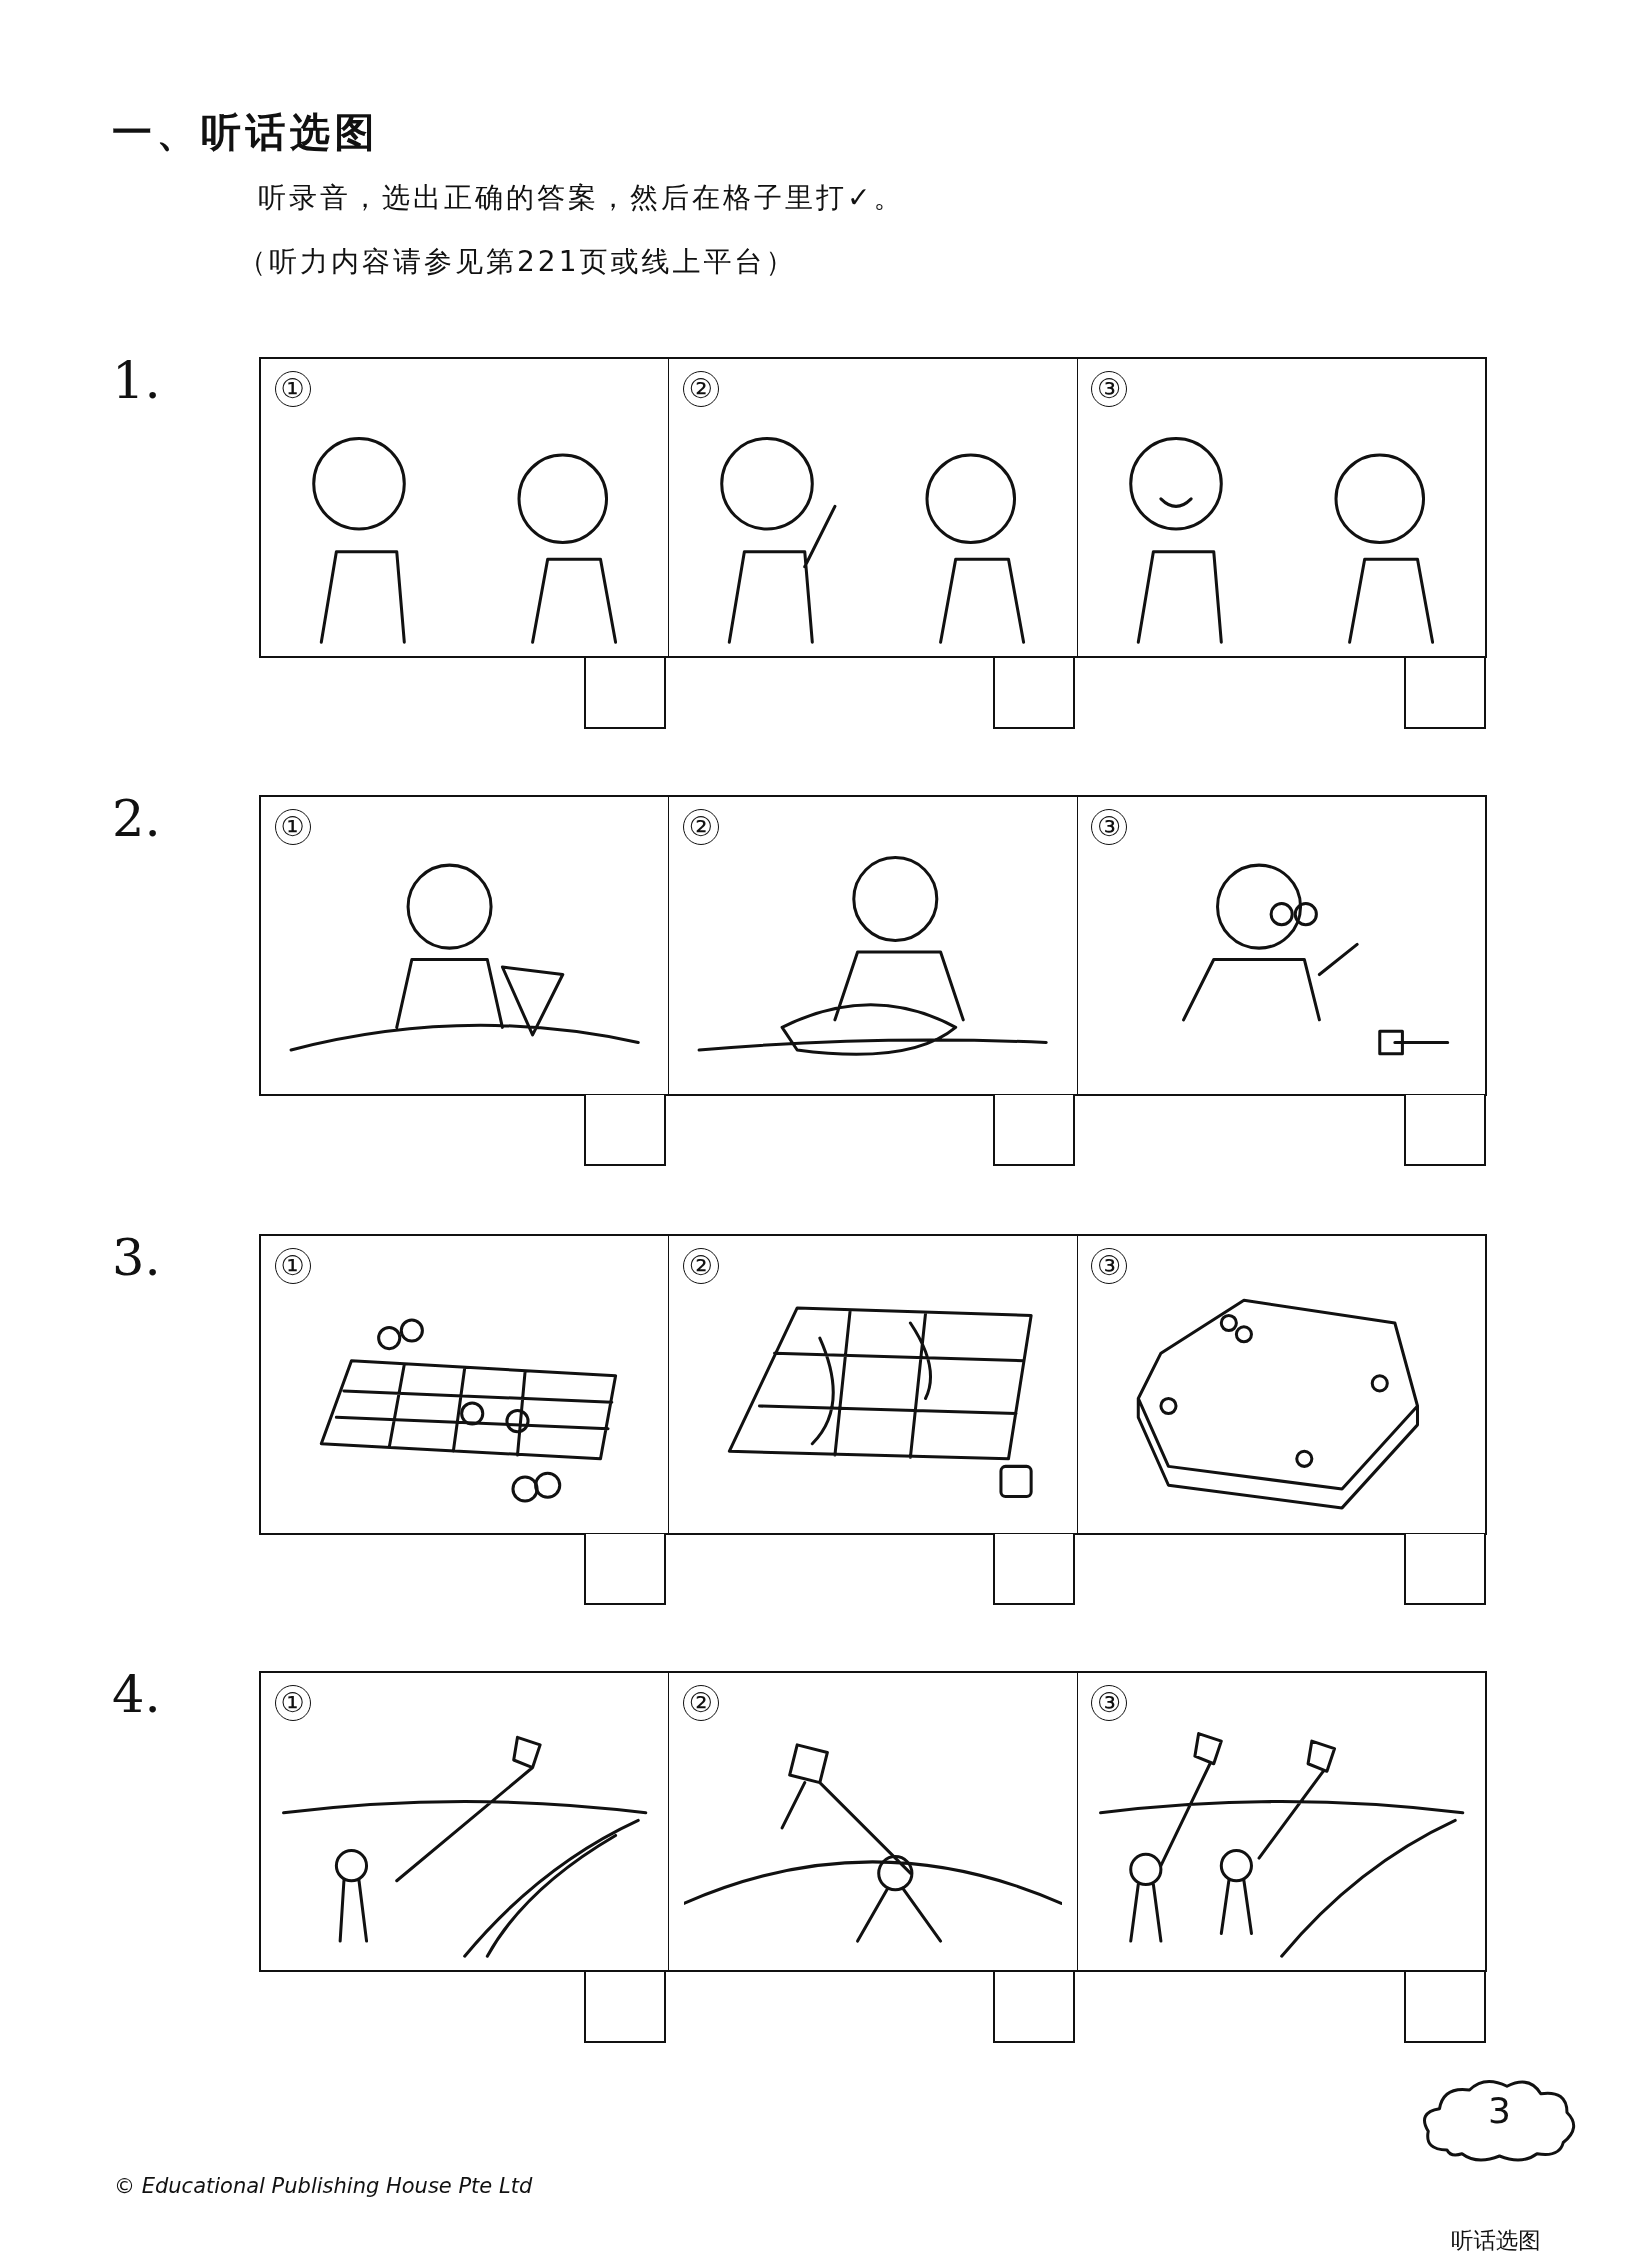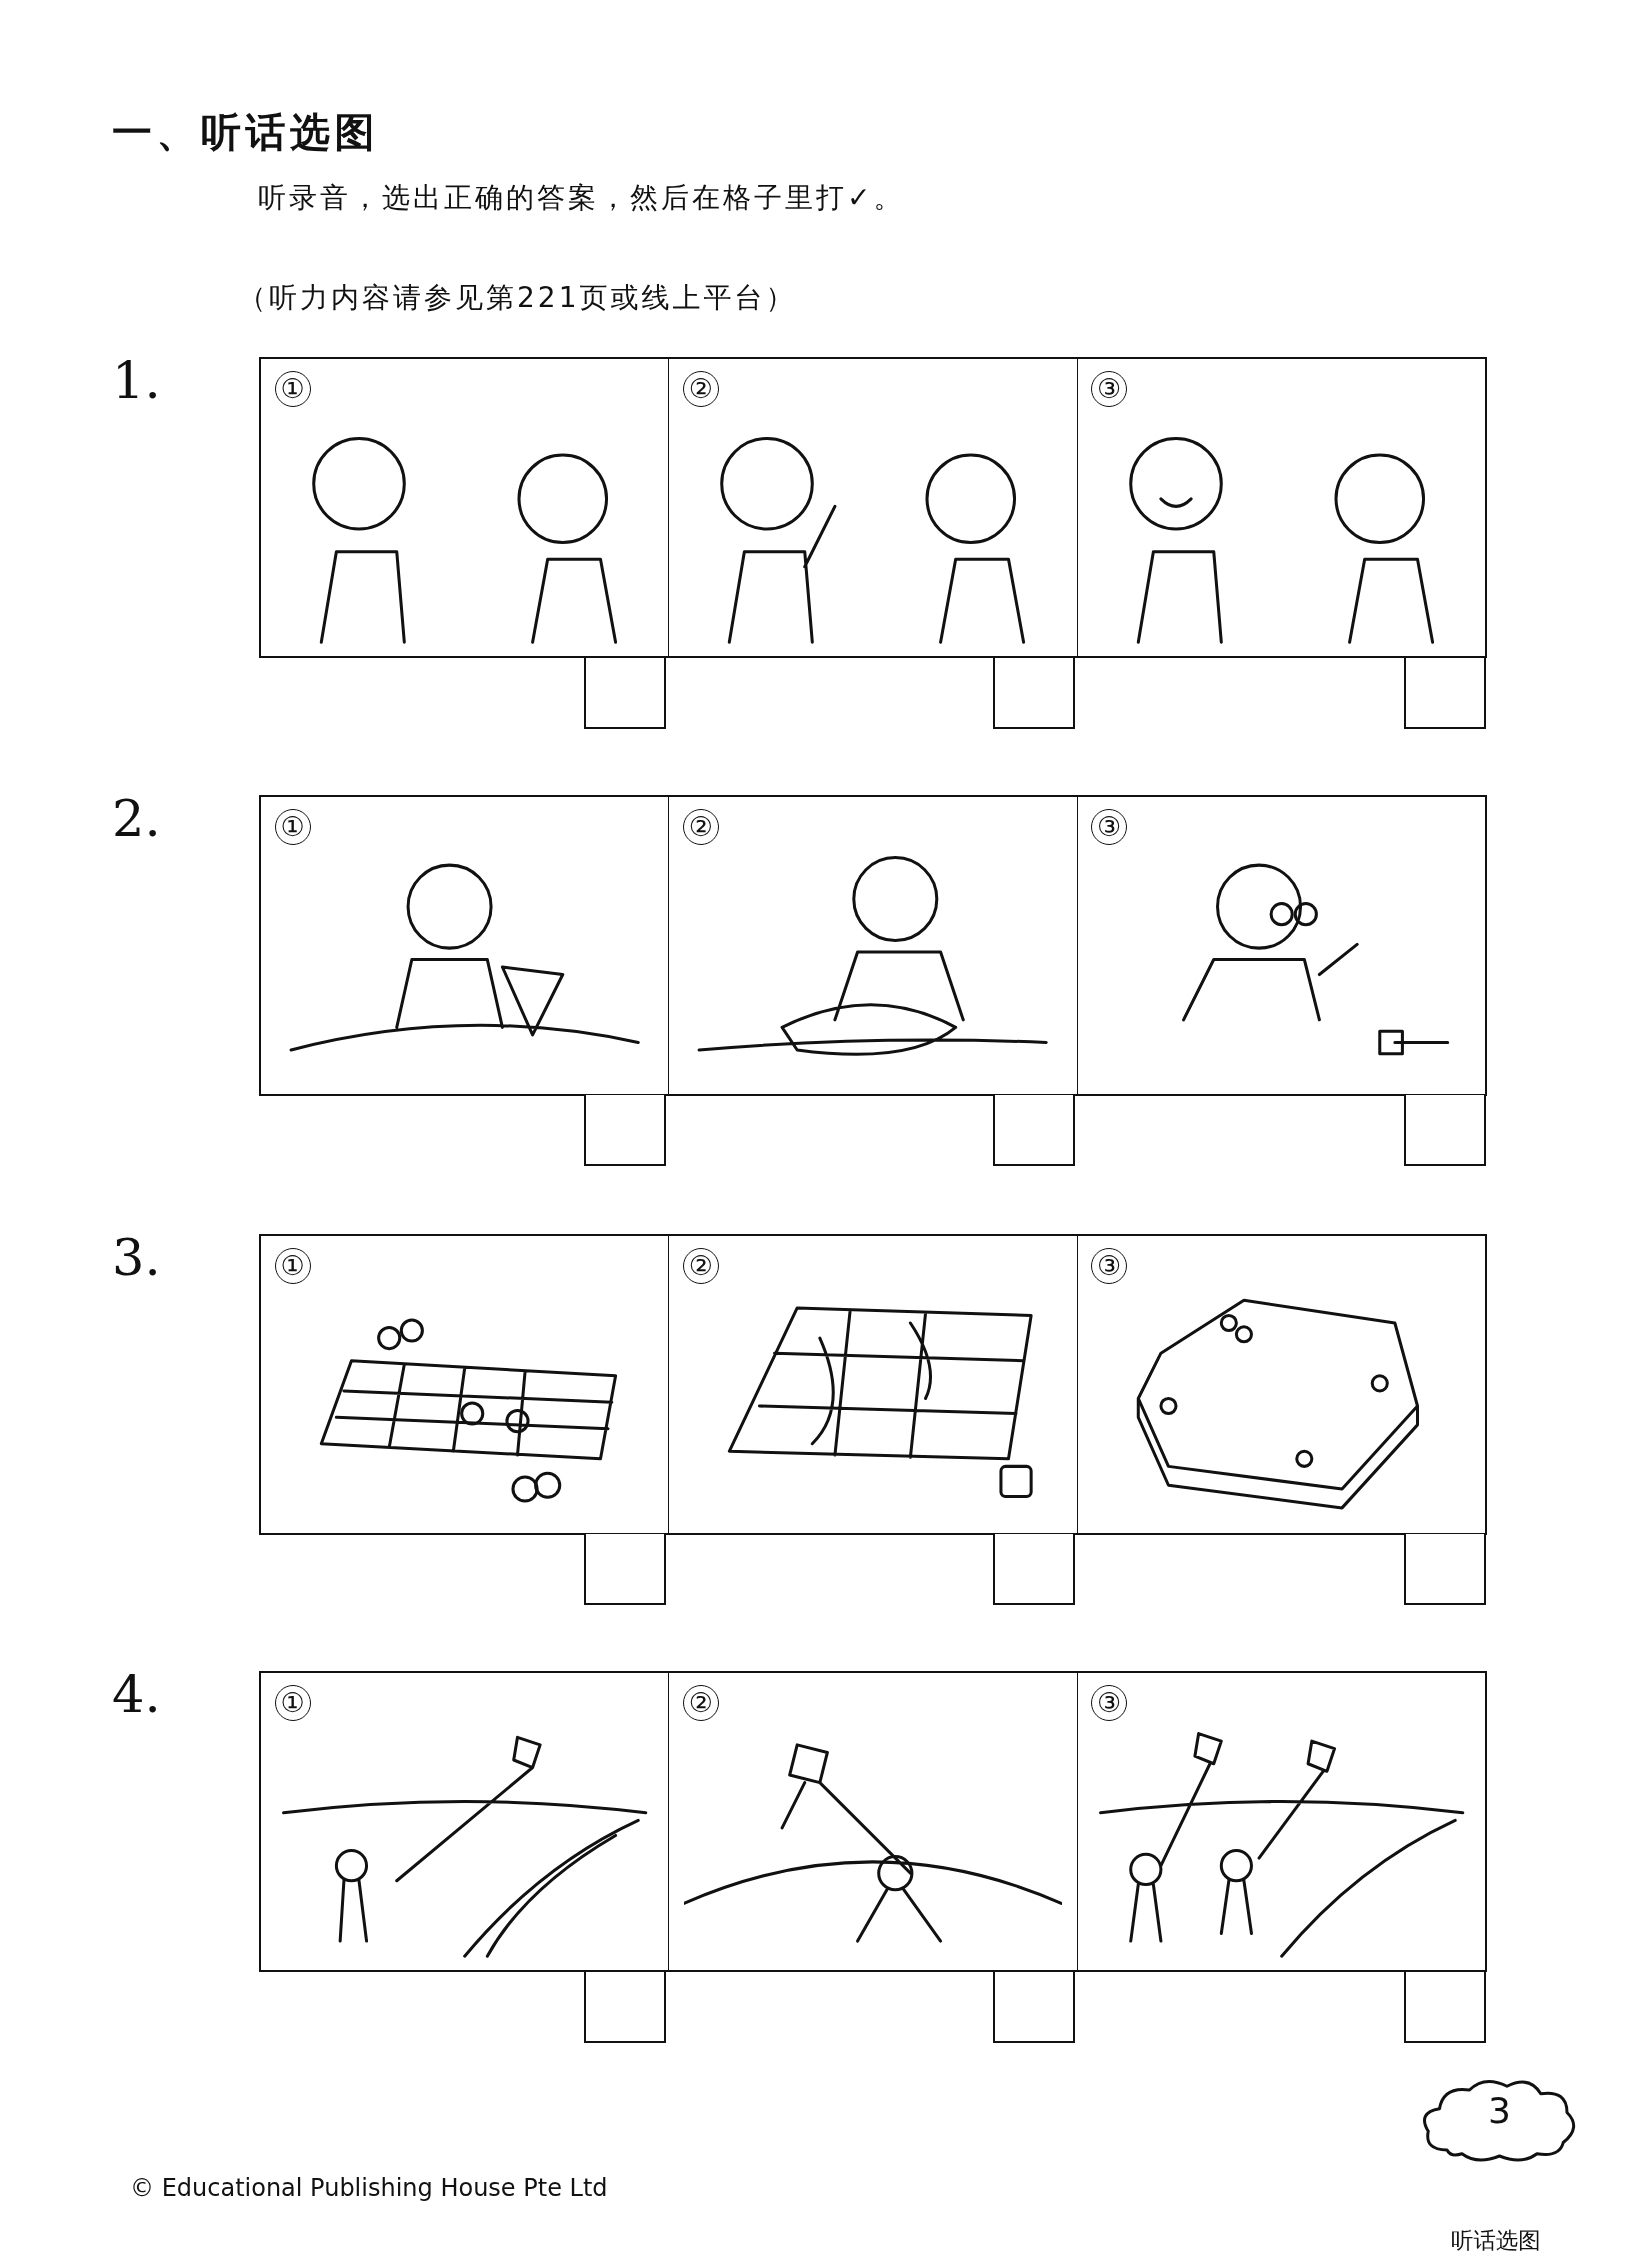--- a/index.html
+++ b/index.html
@@ -1,29 +1,29 @@
 <!DOCTYPE html>
 <html style="font-size:12px"><head>
 <meta charset="utf-8">
 <style>
   html,body{margin:0;padding:0;background:#ffffff;}
   body{width:1643px;height:2261px;position:relative;overflow:hidden;font-family:"DejaVu Sans",sans-serif;color:#111;}
   .abs{position:absolute;}
   .title{left:112px;top:105px;font-size:40px;font-weight:bold;letter-spacing:4.5px;}
   .instr{font-size:28px;letter-spacing:3px;white-space:nowrap;}
   .instr1{left:258px;top:179px;}
-  .instr2{left:238px;top:243px;margin-top:36px;}
+  .instr2{left:238px;top:243px;}
   .qnum{left:112px;font-family:"DejaVu Serif",serif;font-size:51px;}
   .row{left:259px;width:1228px;height:301px;border:2.2px solid #111;box-sizing:border-box;display:flex;}
   .panel{flex:1;position:relative;border-right:1.5px solid #111;}
   .panel:last-child{border-right:none;}
   .opt{position:absolute;left:13.5px;top:12px;width:34px;height:34px;border:1.5px solid #111;border-radius:50%;font-size:27px;line-height:34px;text-align:center;}
   .pic{position:absolute;left:15px;right:15px;top:52px;bottom:9px;}
   .ans{position:absolute;width:82px;height:71px;border:2.2px solid #111;border-top:none;box-sizing:border-box;background:#fff;}
-  .footer-copy{left:130px;top:2174px;font-size:24px;}
+  .footer-copy{left:114px;top:2174px;font-size:21px;font-style:italic;}
   .cloud{left:1417px;top:2075px;width:165px;height:90px;}
   .pagenum{left:1477px;top:2090px;font-size:36px;width:45px;text-align:center;}
   .lesson{left:1451px;top:2225px;font-size:22.4px;}
   svg{width:100%;height:100%;}
   .ln{fill:none;stroke:#111;stroke-width:4;stroke-linecap:round;stroke-linejoin:round;}
 </style>
 </head>
 <body>
 
 <div class="abs title">一、听话选图</div>

